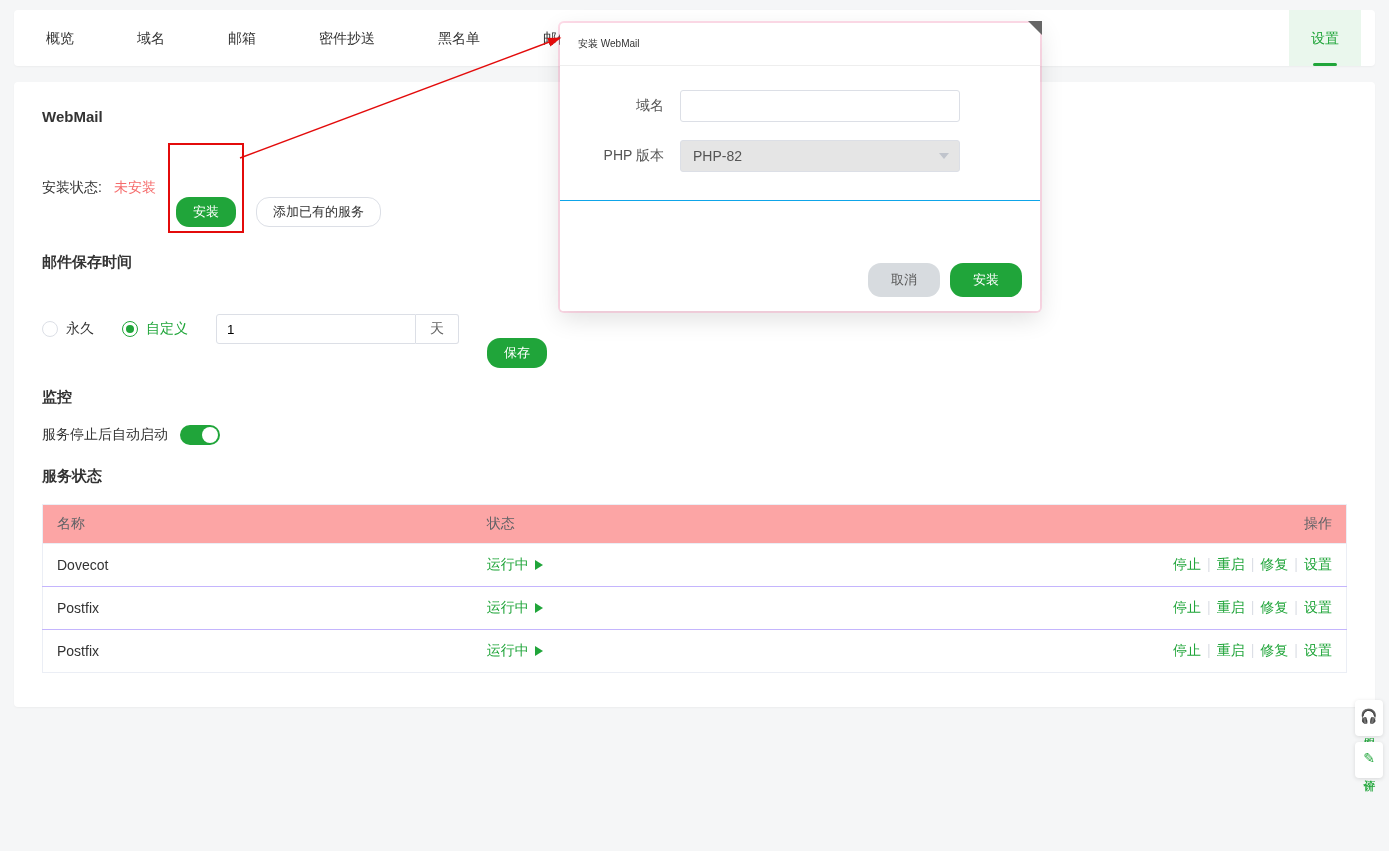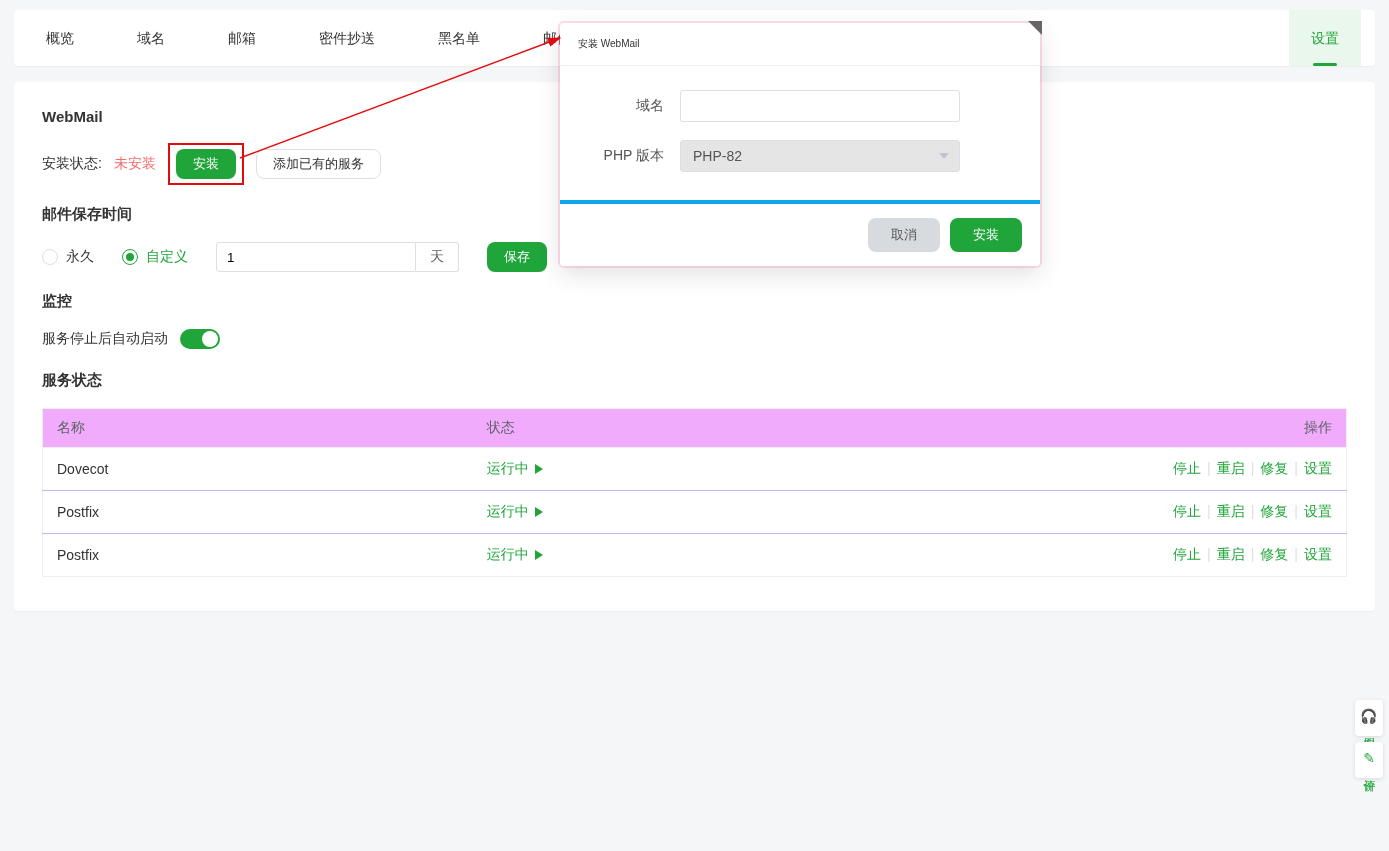--- a/index.html
+++ b/index.html
@@ -13,63 +13,63 @@
     .tab-wrap-active { position: absolute; right: 0; top: 0; bottom: 0; width: 72px; background: #eaf7ed; display: flex; align-items: center; justify-content: center;}
     .topbar-inner { display:flex; align-items:center; position:relative; width:100%; height:100%;gap:17px;}
     
     .panel { background:#fff; margin: 16px 14px 0 14px; border-radius:4px; padding: 26px 28px 34px 28px; box-shadow: 0 1px 2px rgba(0,0,0,0.04);}
     
     .section-title { font-weight: 700; font-size: 15px; color:#333; margin-bottom: 18px;}
     .row { display:flex; align-items:center; gap: 12px; margin-bottom: 20px;}
     .lbl { color:#333; }
     .status-not { color:#f56c6c; font-weight: 500;}
     
-    .btn { display:inline-flex; align-items:center; justify-content:center; height:30px; padding: 0 16px; border-radius: 8px; font-size:13px; cursor:pointer; border:1px solid transparent;}
+    .btn { display:inline-flex; align-items:center; justify-content:center; height:30px; padding: 0 16px; border-radius: 13px; font-size:13px; cursor:pointer; border:1px solid transparent;margin-top:48px;}
     .btn-primary { background:#20a53a; color:#fff;}
     .btn-outline { background:#fff; color:#333; border-color:#dcdfe6;}
     .btn-muted { background:#d7dbdf; color:#575757;}
     
     .install-highlight { border: 2px solid #e30b0b; padding: 4px 6px; display:inline-flex;}
     
     .radio { display:inline-flex; align-items:center; gap:8px; cursor:pointer;}
     .radio .dot { width:16px; height:16px; border:1px solid #dcdfe6; border-radius:50%; position:relative; display:inline-block;}
     .radio.checked .dot { border-color:#20a53a;}
     .radio.checked .dot::after { content:""; position:absolute; width:8px; height:8px; border-radius:50%; background:#20a53a; top:3px; left:3px;}
     
     .input { height:30px; border:1px solid #dcdfe6; border-radius:3px; padding: 0 10px; background:#fff;}
     .input-group { display:flex;}
     .input-group .input { border-top-right-radius:0; border-bottom-right-radius:0; width: 200px;}
     .input-addon { height:30px; border:1px solid #dcdfe6; border-left:none; display:flex; align-items:center; padding: 0 14px; color:#666; background:#fff; border-top-right-radius:3px; border-bottom-right-radius:3px;}
     
     .switch { width:40px; height:20px; background:#20a53a; border-radius:10px; position:relative; cursor:pointer;}
     .switch::after { content:""; position:absolute; width:16px; height:16px; background:#fff; border-radius:50%; top:2px; right:2px;}
     
     table.services { width:100%; border-collapse: collapse; border:1px solid #ebeef5; margin-top: 4px;}
-    table.services th { background:#f0abfc; font-weight:400; color:#606266; text-align:left; padding:10px 14px; border-bottom:1px solid #ebeef5;}
+    table.services th { background:#fca5a5; font-weight:400; color:#606266; text-align:left; padding:10px 14px; border-bottom:1px solid #ebeef5;}
     table.services th:last-child { text-align:right;}
     table.services td { padding:12px 14px; border-bottom:1px solid #c4b5fd; color:#333;}
     table.services td:last-child { text-align:right;}
     table.services tr:last-child td { border-bottom:none;}
     .status-run { color:#20a53a; display:inline-flex; align-items:center; gap:6px;}
     .play-icon { width:0; height:0; border-left:8px solid #20a53a; border-top:5px solid transparent; border-bottom:5px solid transparent;}
     .op a { color:#20a53a; cursor:pointer;}
     .op .sep { color:#dcdfe6; margin: 0 6px;}
     
     
     .dialog { position:absolute; top: 23px; left: 560px; width: 480px; background:#fff; border-radius:4px; box-shadow: 0 0 0 2px rgba(255,114,168,0.25), 0 8px 24px rgba(0,0,0,0.12);}
     .dialog-header { padding: 14px 18px; border-bottom:1px solid #eee; font-size:10px; color:#333; position:relative;}
     .dialog-corner { position:absolute; top:-2px; right:-2px; width:0; height:0; border-top:14px solid #666; border-left:14px solid transparent;}
     .dialog-body { padding: 24px 24px 10px 24px;}
     .form-row { display:flex; align-items:center; margin-bottom:18px;}
     .form-lbl { width: 96px; text-align:right; padding-right:16px; color:#555;}
     .form-ctl { flex:1;}
     .select { width:280px; height:32px; border:1px solid #dcdfe6; border-radius:3px; padding:0 12px; background:#e5e5e5; position:relative; display:flex; align-items:center; cursor:pointer; color:#555;}
     .select .chev { position:absolute; right:10px; top:12px; width:0;height:0; border-left:5px solid transparent; border-right:5px solid transparent; border-top:6px solid #c0c4cc;}
     .text-input { width:280px; height:32px; border:1px solid #dcdfe6; border-radius:3px; padding:0 10px;}
-    .dialog-footer { padding: 14px 18px; display:flex; justify-content:flex-end; gap:10px; border-top:4px solid #0ea5e9; background:#fff; border-radius: 0 0 4px 4px;}
+    .dialog-footer { padding: 14px 18px; display:flex; justify-content:flex-end; gap:10px; border-top:1px solid #0ea5e9; background:#fff; border-radius: 0 0 4px 4px;}
     .dialog-footer .btn { height:34px; padding: 0 22px;}
     
     
     .arrow-svg { position:absolute; top: 20px; left: 180px; width: 420px; height: 160px; pointer-events:none;}
     
     
     .float-tiles { position:absolute; right:6px; top: 700px; display:flex; flex-direction:column; gap:6px;}
     .tile { background:#fff; width: 28px; padding:8px 2px; border-radius:4px; box-shadow:0 1px 4px rgba(0,0,0,0.12); display:flex; flex-direction:column; align-items:center; color:#20a53a; cursor:pointer;}
     .tile span.txt { writing-mode: vertical-rl; font-size:12px; color:#20a53a; margin-top:4px;}
   </style>

